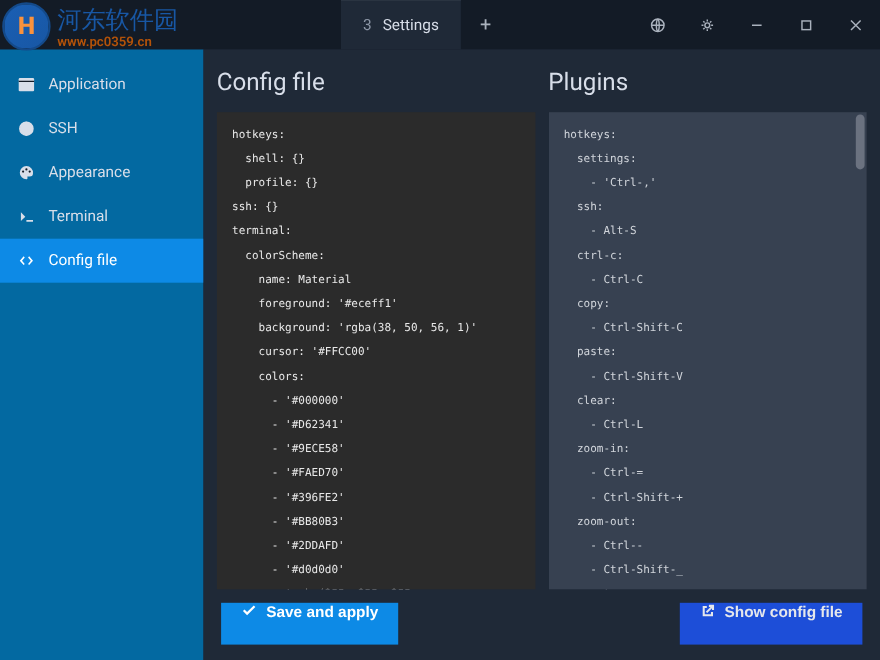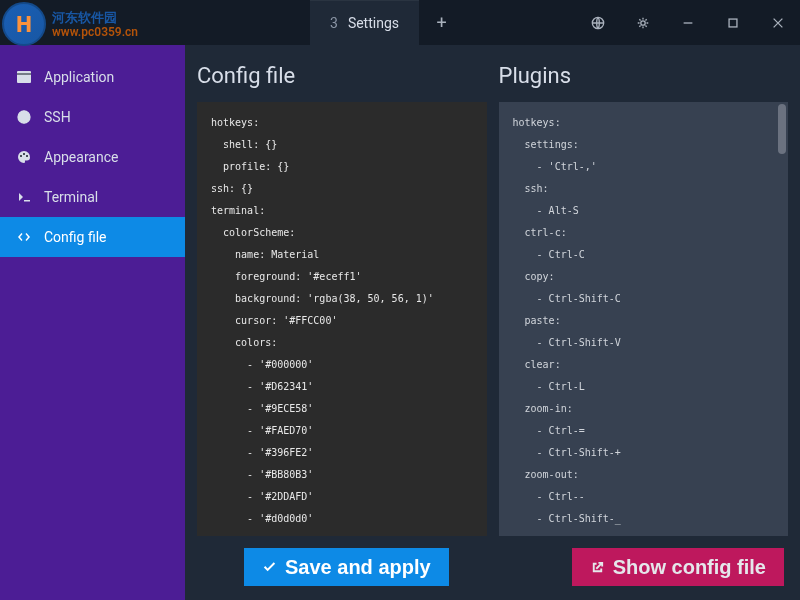--- a/index.html
+++ b/index.html
@@ -39,21 +39,21 @@
 }
 .winbtn {
   width: 45px; height: 45px;
   display: flex; align-items: center; justify-content: center;
   color: #aab2bd; font-size: 14px;
 }
 .winbtn svg { width: 14px; height: 14px; stroke: currentColor; fill: none; stroke-width: 1.5; }
 .body-row { display: flex; height: 555px; }
 .sidebar {
   width: 185px;
-  background: #4c1d95;
+  background: #0369a1;
   padding-top: 12px;
 }
 .sbitem {
   display: flex; align-items: center;
   height: 40px;
   padding: 0 16px;
   gap: 12px;
   color: #d8dee9;
   font-size: 14px;
   cursor: pointer;
@@ -98,51 +98,50 @@
   position: absolute; right: 2px; top: 2px;
   width: 8px; height: 50px;
   background: #6b7280; border-radius: 4px;
 }
 .footer {
   display: flex; align-items: center;
   justify-content: space-between;
   padding: 12px 16px 14px 16px;
 }
 .btn {
-  display: inline-flex; align-items: center;
+  display: inline-flex; align-items: flex-start;
   gap: 8px;
   height: 38px;
   padding: 0 18px;
-  font-size: 20px;
+  font-size: 14px;
   font-weight: 600;
   cursor: pointer;
   border: none;
-  margin-left: 43px;
 }
 .btn-primary { background: #0d8ae6; color: #fff; }
-.btn-secondary { background: #be185d; color: #e5e7eb; }
+.btn-secondary { background: #1d4ed8; color: #e5e7eb; }
 .btn svg { width: 15px; height: 15px; fill: currentColor; }
 .watermark {
   position: absolute;
   top: 2px; left: 2px;
   z-index: 100;
   pointer-events: none;
   display: flex; align-items: center;
   gap: 6px;
 }
 .wm-badge {
   width: 44px; height: 44px;
   border-radius: 50%;
   background: linear-gradient(135deg,#1a5fb4,#1857a4);
   display: flex; align-items: center; justify-content: center;
   color: #fb923c; font-weight: 900; font-size: 22px;
   border: 2px solid #144a8a;
 }
 .wm-text { display: flex; flex-direction: column; }
-.wm-line1 { color: #1857a4; font-weight: 700; font-size: 13px; }
+.wm-line1 { color: #1857a4; font-weight: 400; font-size: 22px; }
 .wm-line2 { color: #b45309; font-size: 12px; font-weight: 600; margin-top: -2px; }
 </style>
 </head>
 <body>
 
 <div class="watermark">
   <div class="wm-badge">H</div>
   <div class="wm-text">
     <span class="wm-line1">河东软件园</span>
     <span class="wm-line2">www.pc0359.cn</span>

